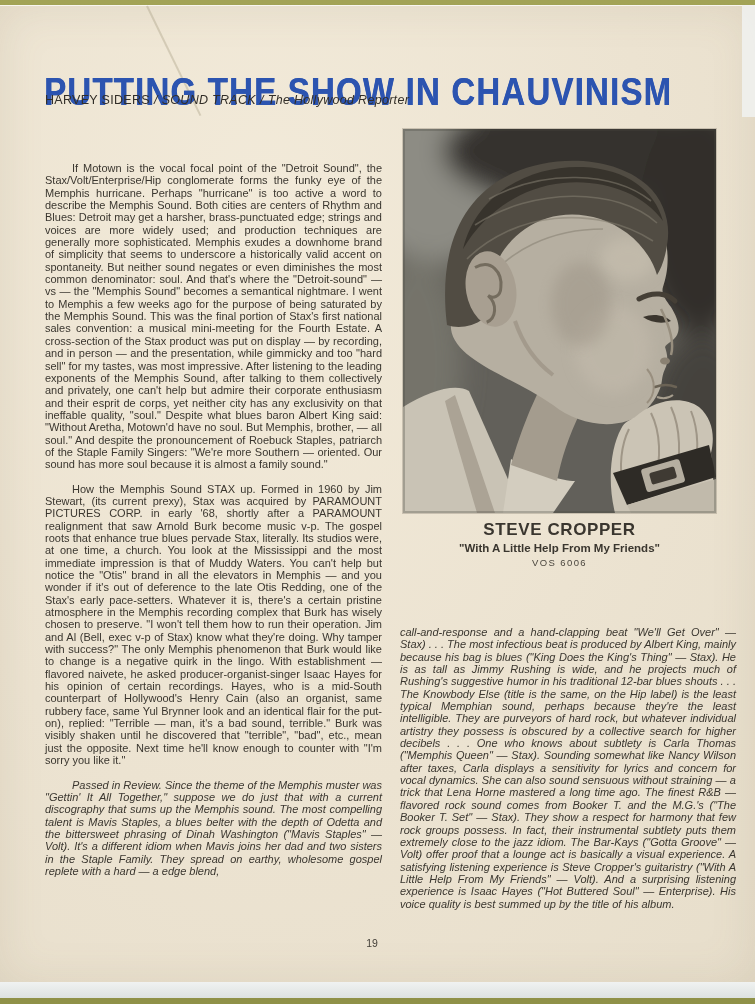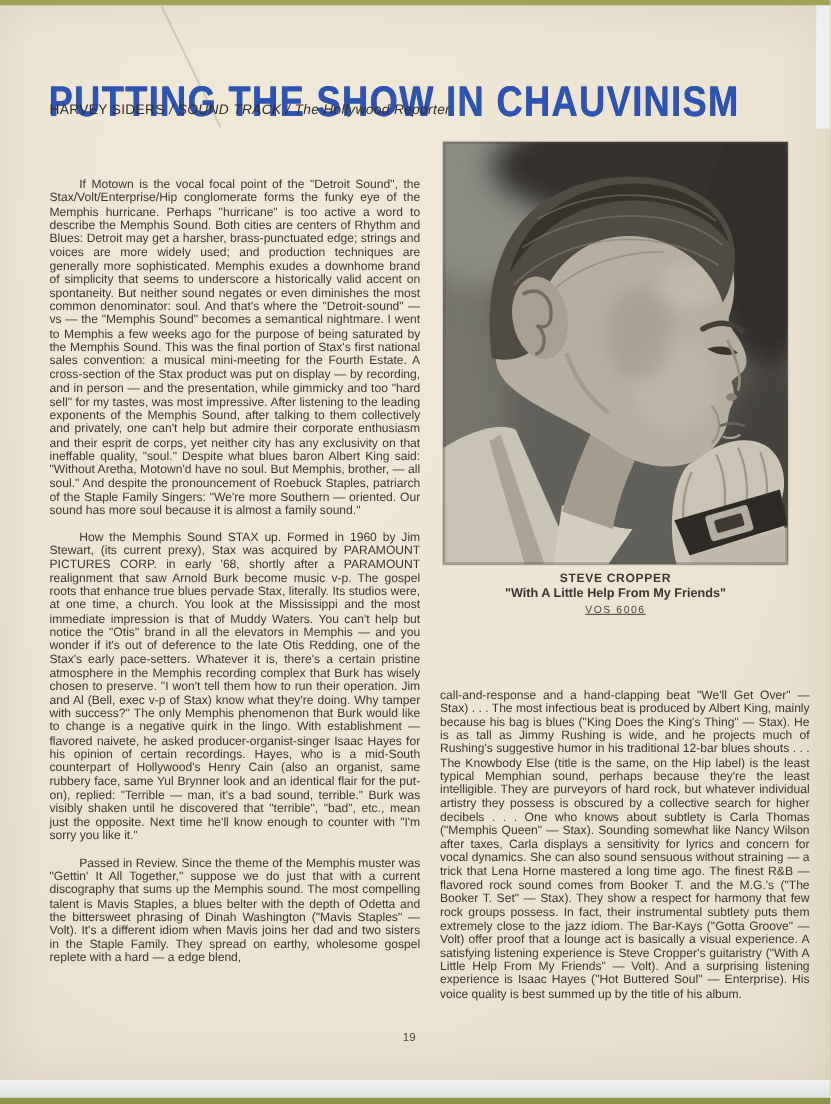--- a/index.html
+++ b/index.html
@@ -41,33 +41,33 @@
   }
   .byline .sep{margin:0 4px;font-style:italic;}
   .byline .col,.byline .pub{font-style:italic;}
   .column{position:absolute;color:#3a362f;}
   .col-left{left:45px;top:162px;width:337px;}
   .col-right{left:400px;top:626px;width:336px;}
   .column p{
     margin:0 0 12px 0;font-size:11px;line-height:12.35px;
     text-align:justify;color:#3a362f;
   }
-  .column p:last-child{margin-bottom:0;}
+  .column p:last-child{margin-bottom:0;font-style:italic;}
   .column p.indent{text-indent:27px;}
   .photo{
     position:absolute;left:403px;top:129px;width:313px;height:384px;
     background:#62605a;box-shadow:0 0 0 1px rgba(90,85,70,0.25);
   }
   .photo svg{display:block;width:313px;height:384px;}
   .caption{
     position:absolute;left:403px;top:520px;width:313px;text-align:center;color:#3a362f;
   }
-  .caption .name{font-weight:bold;font-size:11px;letter-spacing:0.6px;}
+  .caption .name{font-weight:bold;font-size:17px;letter-spacing:0.6px;}
   .caption .album{font-weight:bold;font-size:11.5px;margin-top:2px;}
-  .caption .cat{font-size:9.5px;letter-spacing:1.4px;margin-top:3px;color:#4a463e;text-decoration:underline;}
+  .caption .cat{font-size:9.5px;letter-spacing:1.4px;margin-top:3px;color:#4a463e;}
   .pagenum{
     position:absolute;left:352px;top:937px;width:40px;text-align:center;
     font-size:10.5px;color:#45413a;
   }
 </style>
 </head>
 <body>
 
 <div class="paper"></div>
 <div class="scanbed"></div>

